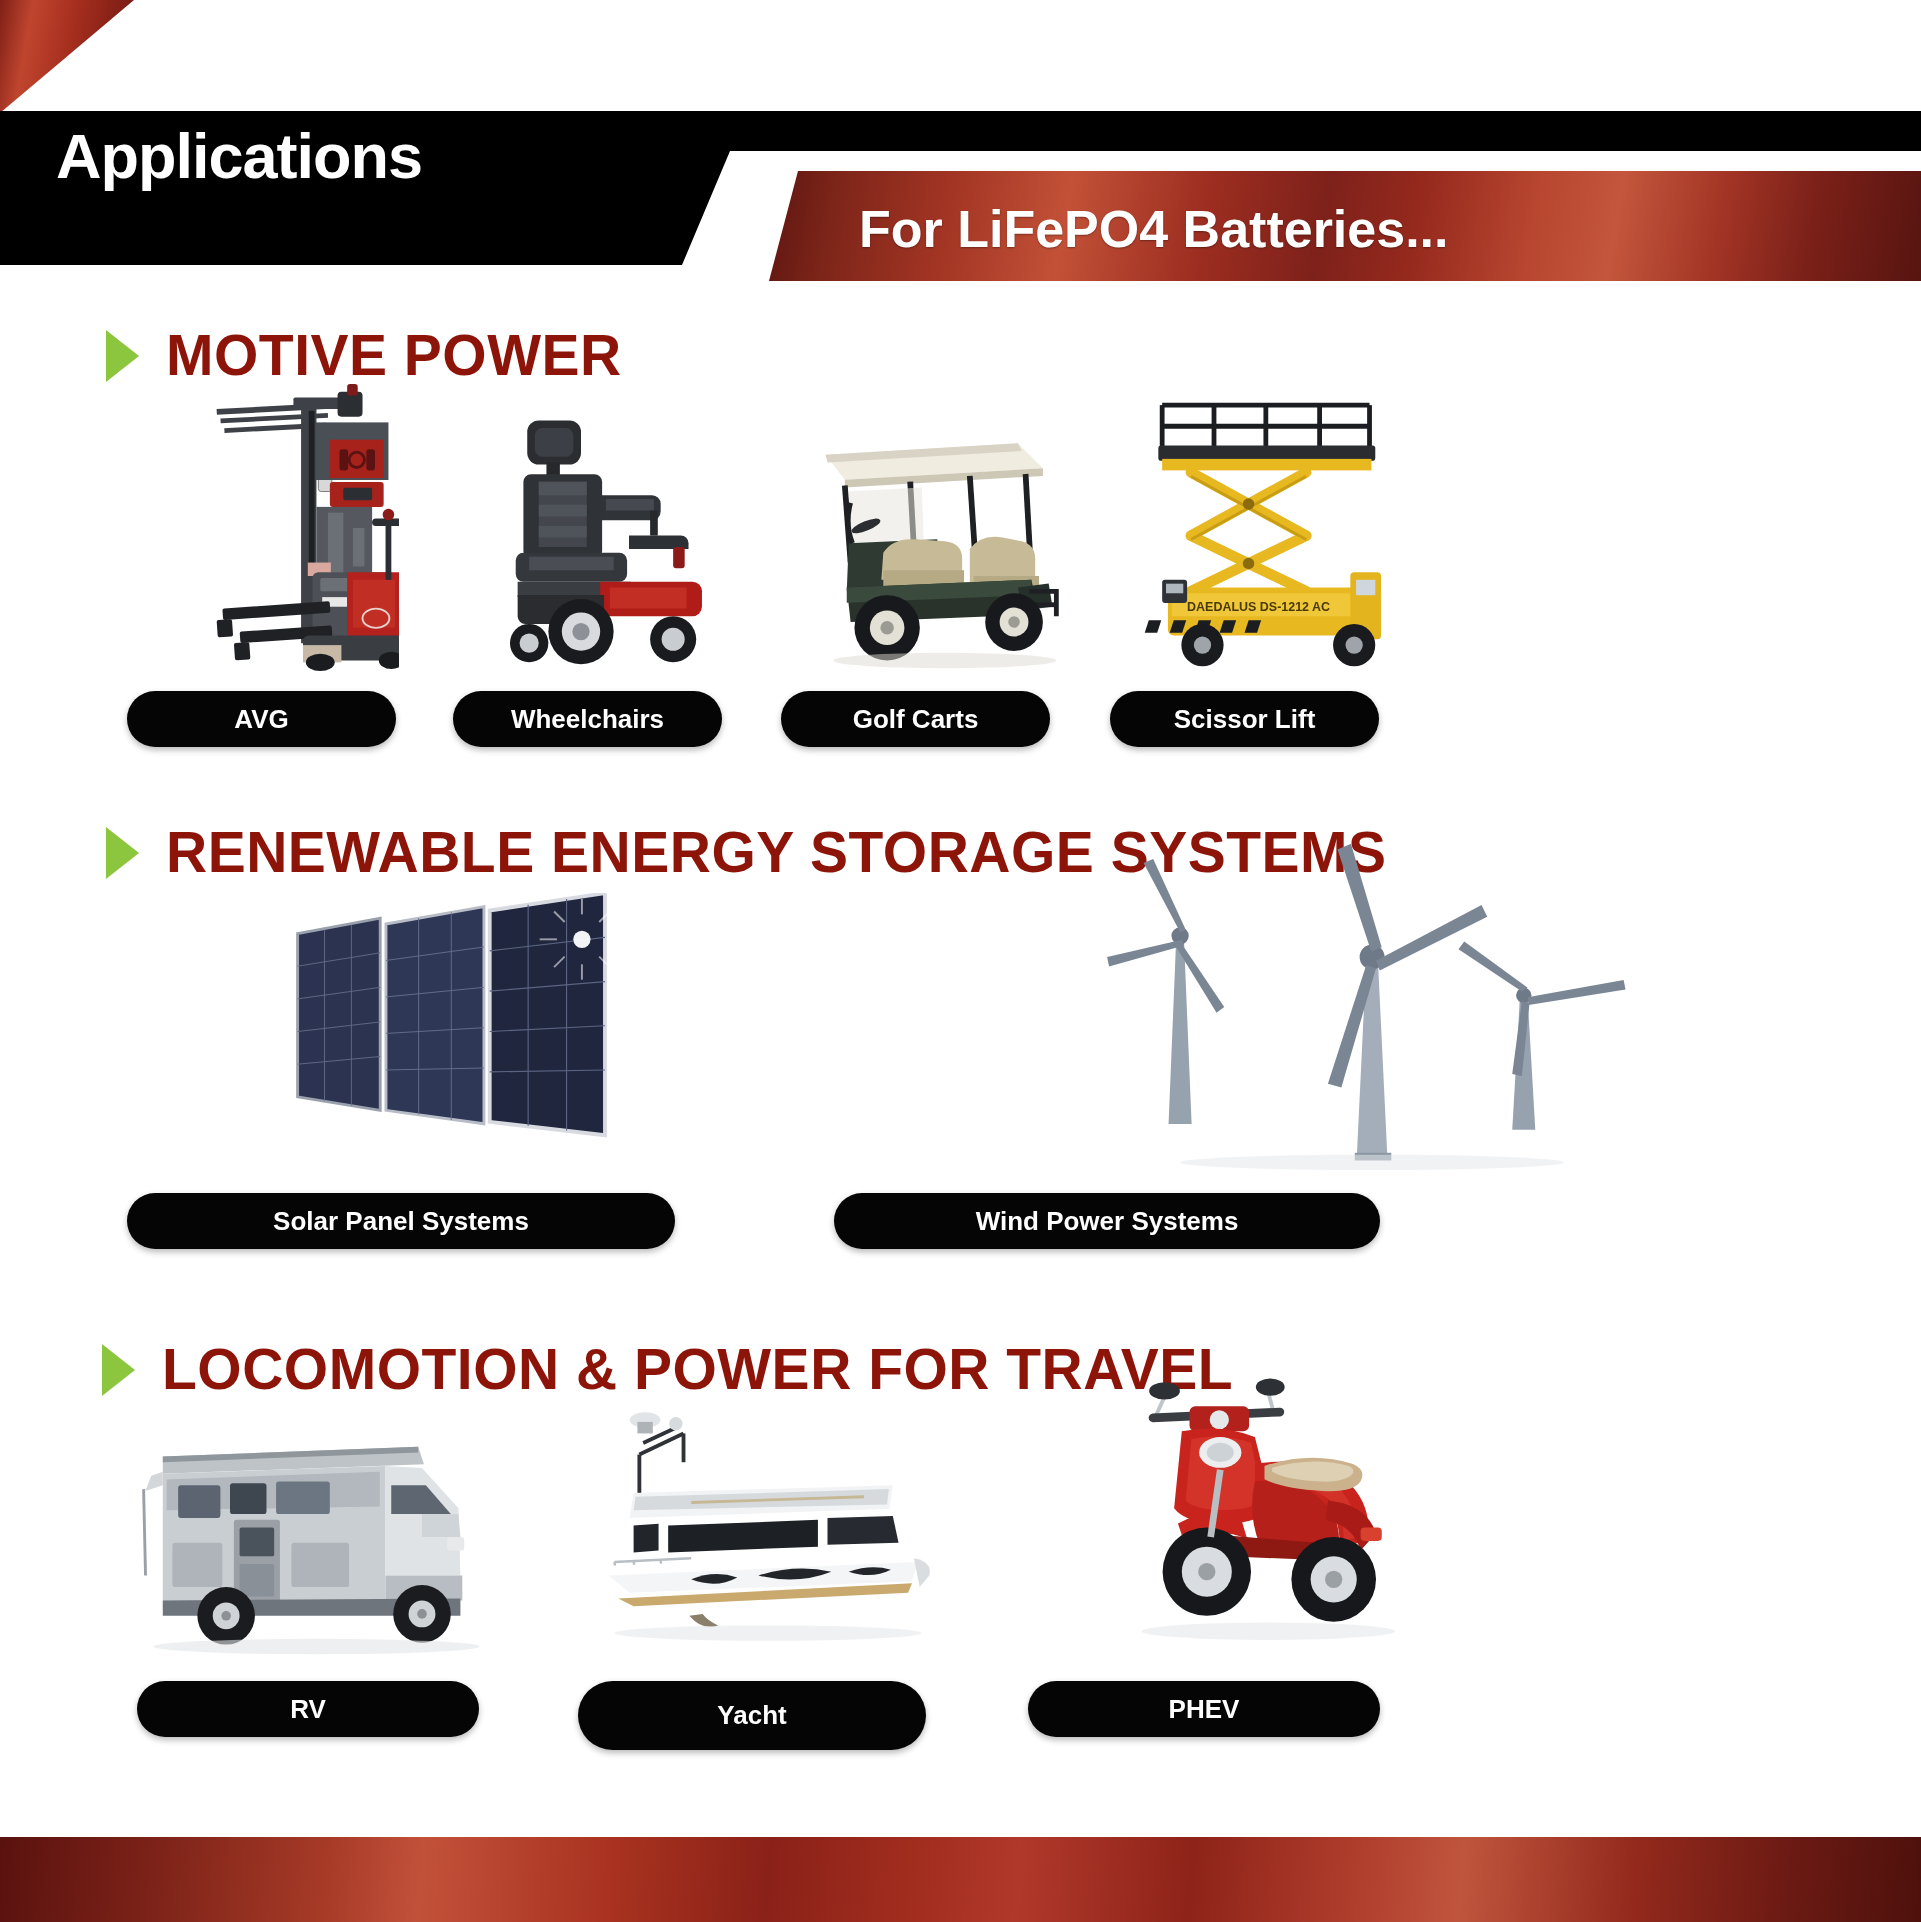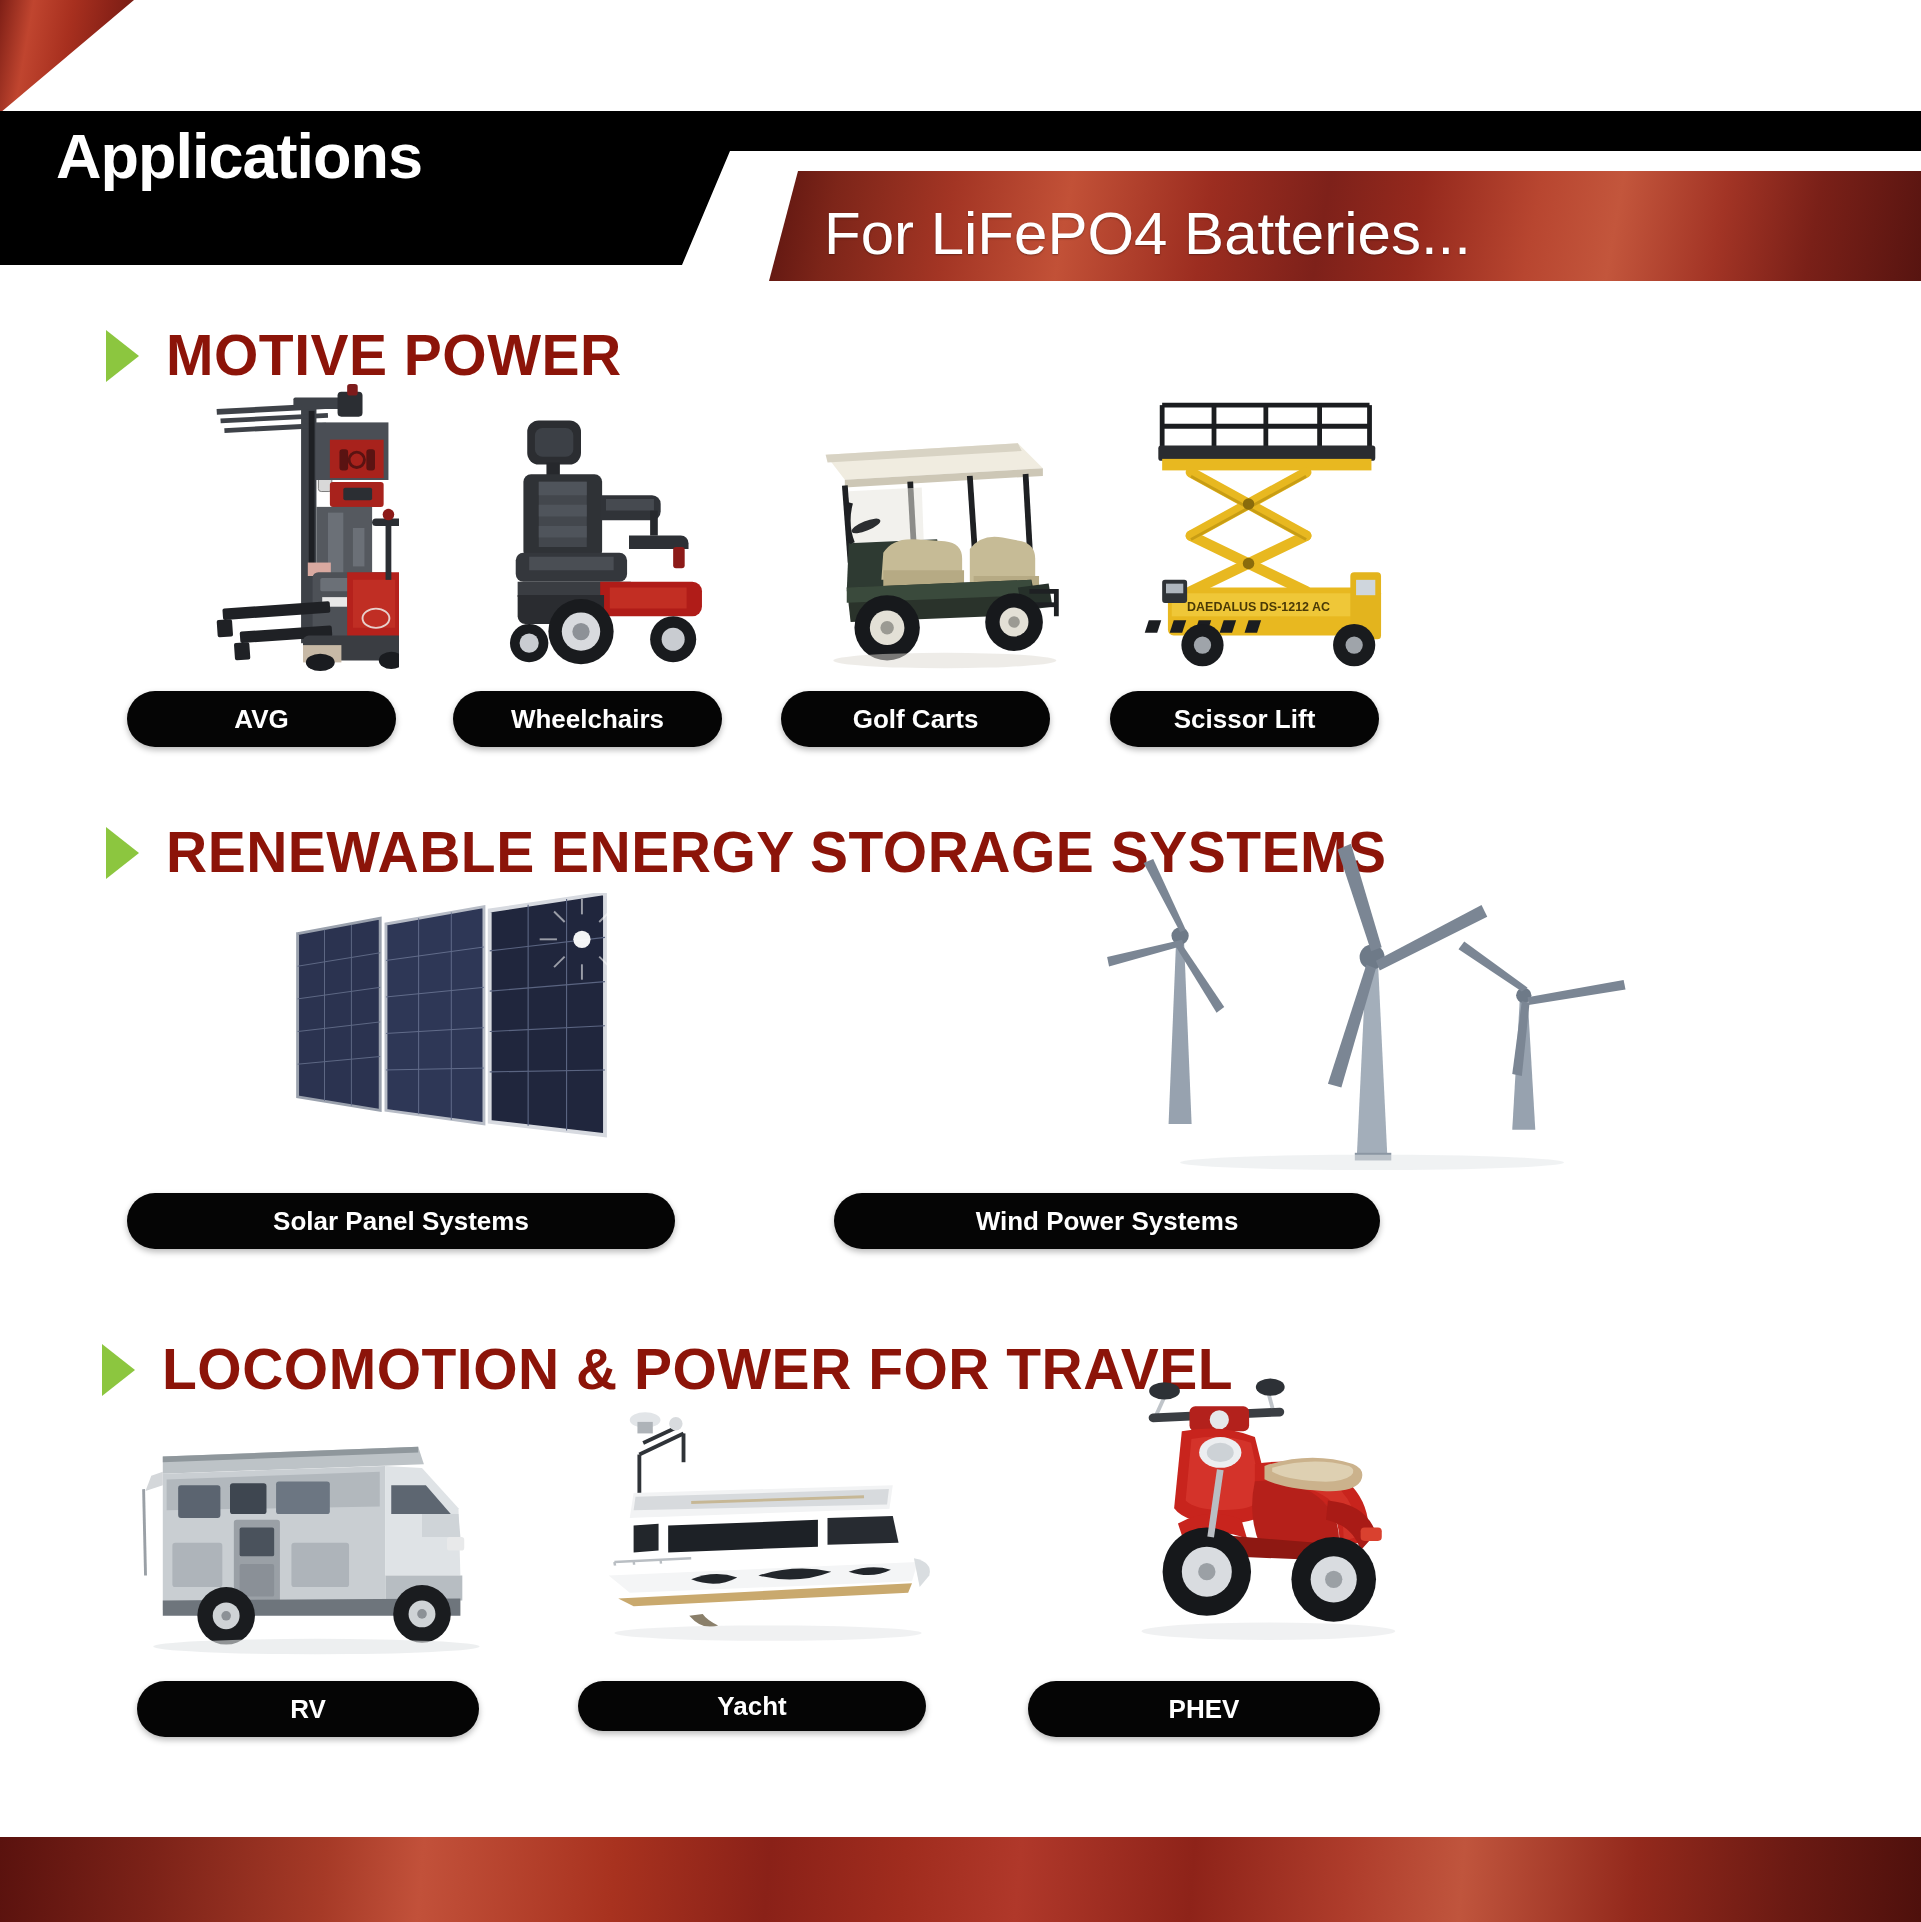--- a/index.html
+++ b/index.html
@@ -36,22 +36,22 @@
   .red-ribbon{
     position:absolute;left:769px;top:171px;width:1153px;height:110px;
     background:linear-gradient(100deg,
       #5d1510 0%, #7d2519 6%, #a33524 16%, #c25137 26%,
       #9c2d20 38%, #7e211a 48%, #95291d 56%,
       #b84630 66%, #c3563c 73%, #a23425 82%, #7a2018 90%, #571410 100%);
     clip-path:polygon(29px 0, 1153px 0, 1153px 110px, 0 110px);
   }
 
   .ribbon-text{
-    position:absolute;left:824px;top:199px;
-    font-size:60px;font-weight:400;color:#ffffff;
+    position:absolute;left:859px;top:199px;
+    font-size:52px;font-weight:700;color:#ffffff;
     white-space:nowrap;
     text-shadow:0 1px 1.9px rgba(0,0,0,.35);
   }
 
   
   .section-head{position:absolute;display:flex;align-items:center;gap:27px;}
   .arrow-bullet{
     width:0;height:0;
     border-top:26px solid transparent;
     border-bottom:26px solid transparent;
@@ -529,21 +529,21 @@
   </g>
 
   <path d="M150 110 L140 180" stroke="#b9bec3" stroke-width="7" fill="none"></path>
   <ellipse cx="200" cy="278" rx="132" ry="9" fill="#e6e8ea" opacity=".6"></ellipse>
 </svg>
 </div>
 
 <div class="pill" style="left:137px;top:1681px;width:342px;height:56px;">
   <span>RV</span>
 </div>
-<div class="pill" style="left:578px;top:1681px;width:348px;height:50px;">
+<div class="pill" style="left:578px;top:1681px;width:348px;height:69px;">
   <span>Yacht</span>
 </div>
 <div class="pill" style="left:1028px;top:1681px;width:352px;height:56px;">
   <span>PHEV</span>
 </div>
 
 <div class="bottom-bar"></div>
 
 
 </body></html>

